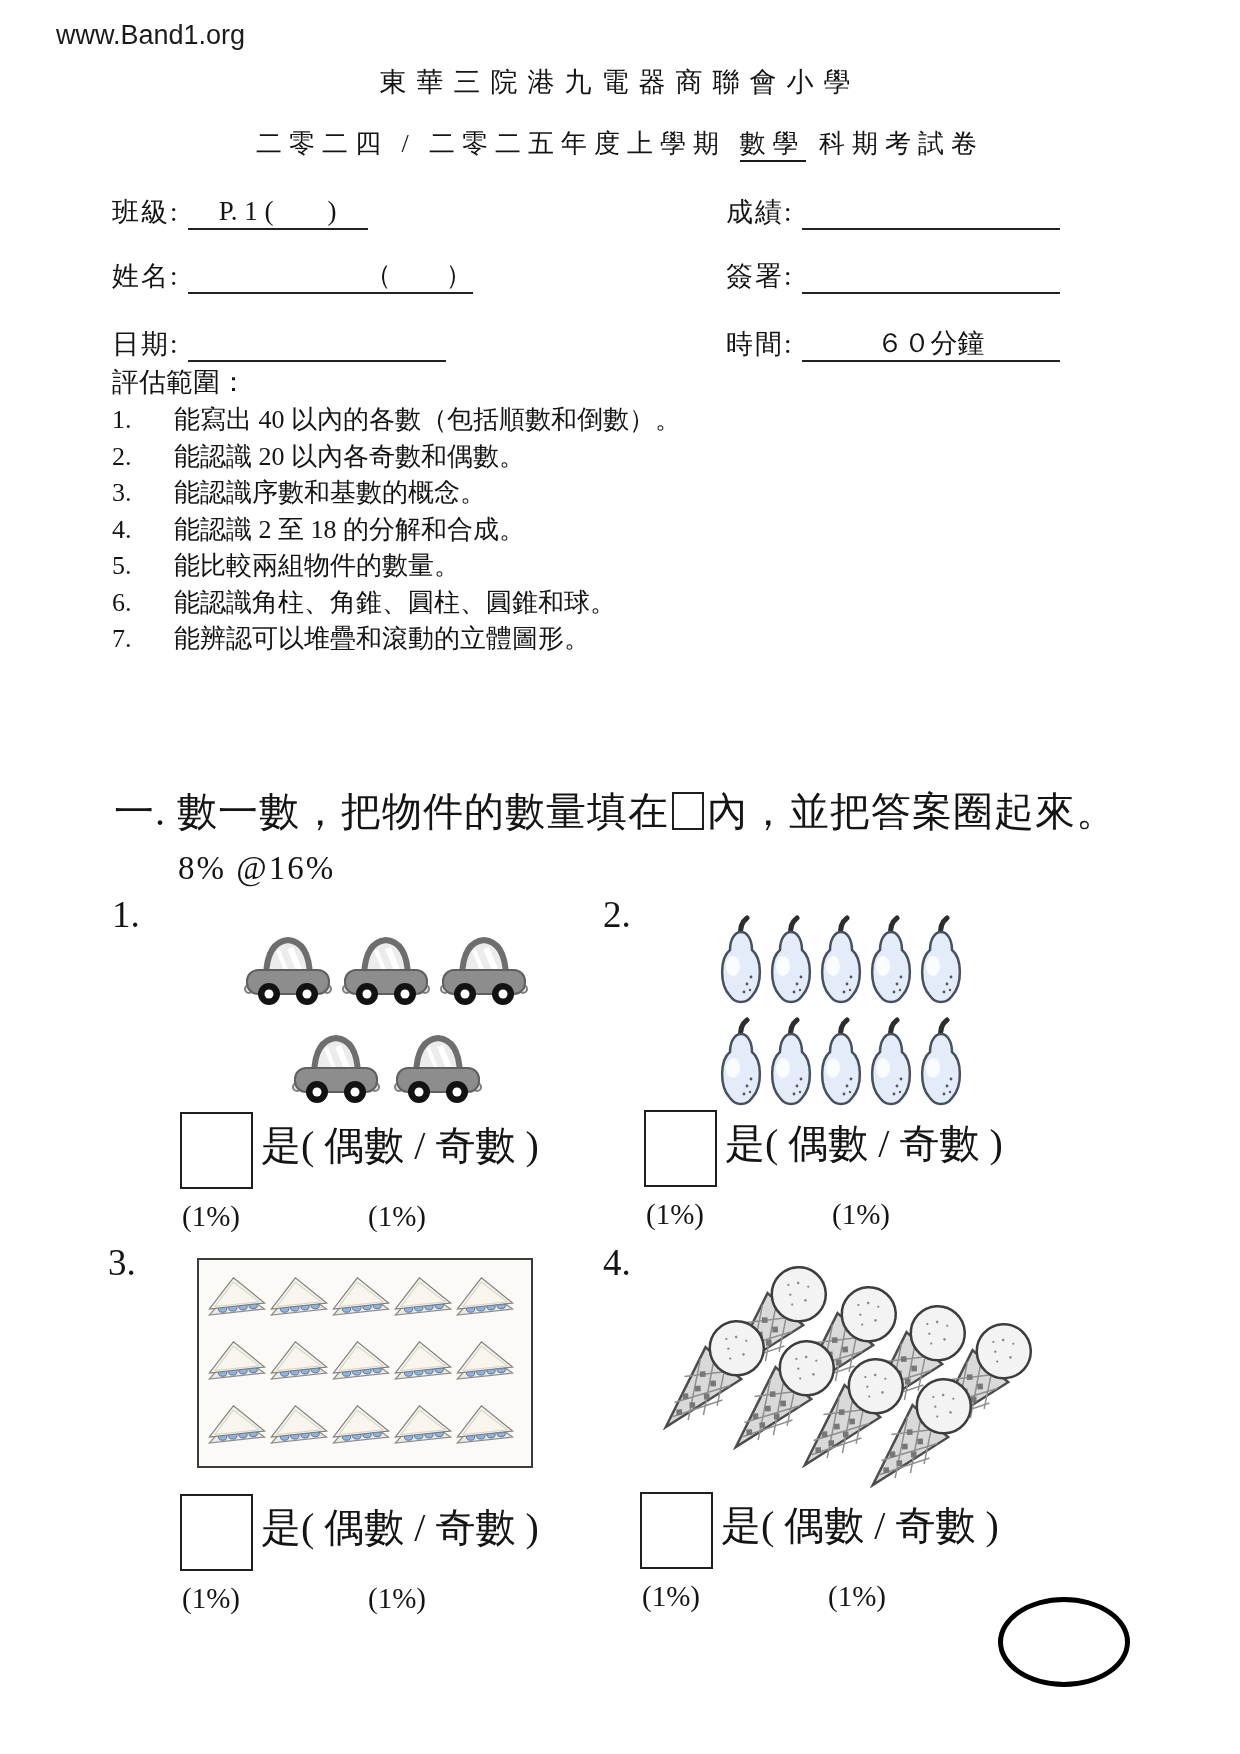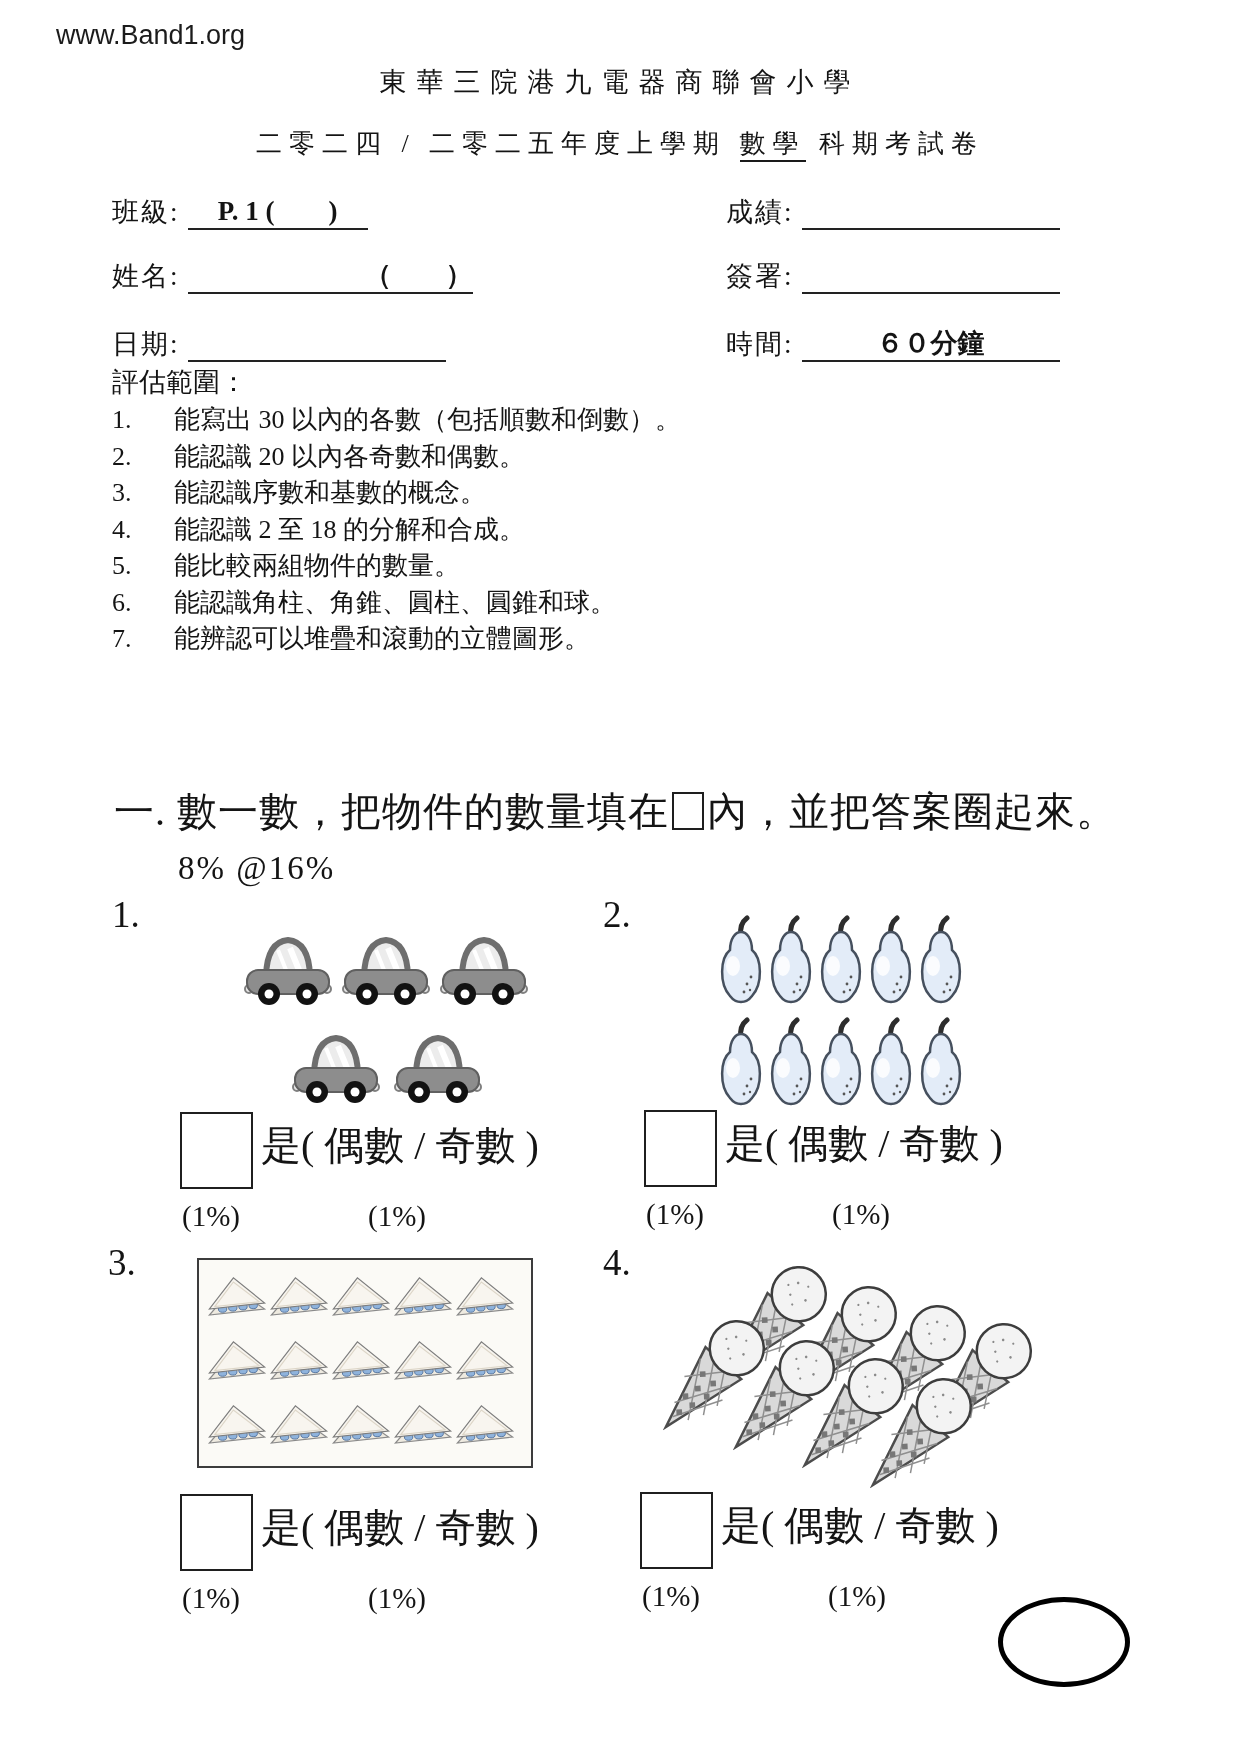--- a/index.html
+++ b/index.html
@@ -9,21 +9,21 @@
   
   .watermark{left:36px;top:20px;font-family:"Liberation Sans","DejaVu Sans",sans-serif;
              font-size:27px;color:#1b1b1b;margin-left:20px;}
   .school{left:0;top:64px;width:100%;text-align:center;font-size:27px;letter-spacing:10px;}
   .examtitle{left:0;top:126px;width:100%;text-align:center;font-size:26px;letter-spacing:7px;}
   .examtitle .u{border-bottom:2.5px solid #1a1a1a;padding-bottom:2px;}
   
   .field{font-size:27px;white-space:nowrap;}
   .flabel{letter-spacing:2px;}
   .fline{display:inline-block;border-bottom:2.5px solid #222;text-align:center;
-         vertical-align:bottom;height:34px;line-height:34px;margin-left:8px;font-weight:bold;}
+         vertical-align:bottom;height:34px;line-height:34px;margin-left:8px;}
   .w-class{width:180px;}
   .w-name{width:285px;text-align:right;}
   .w-std{width:258px;}
   .f-class{left:112px;top:194px;} .f-score{left:726px;top:194px;}
   .f-name{left:112px;top:258px;}  .f-sign{left:726px;top:258px;}
   .f-date{left:112px;top:326px;}  .f-time{left:726px;top:326px;}
   
   .assess-title{left:112px;top:364px;font-size:27px;}
   .assess-list{left:112px;top:402px;width:940px;font-size:26px;}
   .ai{line-height:36.5px;white-space:nowrap;}
@@ -145,21 +145,21 @@
   </div>
   <div class="abs field f-date">
     <span class="flabel">日期:</span><span class="fline w-std"></span>
   </div>
   <div class="abs field f-time">
     <span class="flabel">時間:</span><span class="fline w-std"><span>６０分鐘</span></span>
   </div>
 
   <div class="abs assess-title">評估範圍：</div>
   <div class="abs assess-list">
-      <div class="ai"><span class="ai-num">1.</span><span>能寫出 30 以內的各數（包括順數和倒數）。</span></div>
+      <div class="ai"><span class="ai-num">1.</span><span>能寫出 40 以內的各數（包括順數和倒數）。</span></div>
       <div class="ai"><span class="ai-num">2.</span><span>能認識 20 以內各奇數和偶數。</span></div>
       <div class="ai"><span class="ai-num">3.</span><span>能認識序數和基數的概念。</span></div>
       <div class="ai"><span class="ai-num">4.</span><span>能認識 2 至 18 的分解和合成。</span></div>
       <div class="ai"><span class="ai-num">5.</span><span>能比較兩組物件的數量。</span></div>
       <div class="ai"><span class="ai-num">6.</span><span>能認識角柱、角錐、圓柱、圓錐和球。</span></div>
       <div class="ai"><span class="ai-num">7.</span><span>能辨認可以堆疊和滾動的立體圖形。</span></div>
     </div>
 
   <div class="abs sec-head"><span>一.</span> <span>數一數，把物件的數量填在</span><span class="inline-box"></span><span>內，並把答案圈起來。</span></div>
   <div class="abs sec-marks">8% @16%</div>

